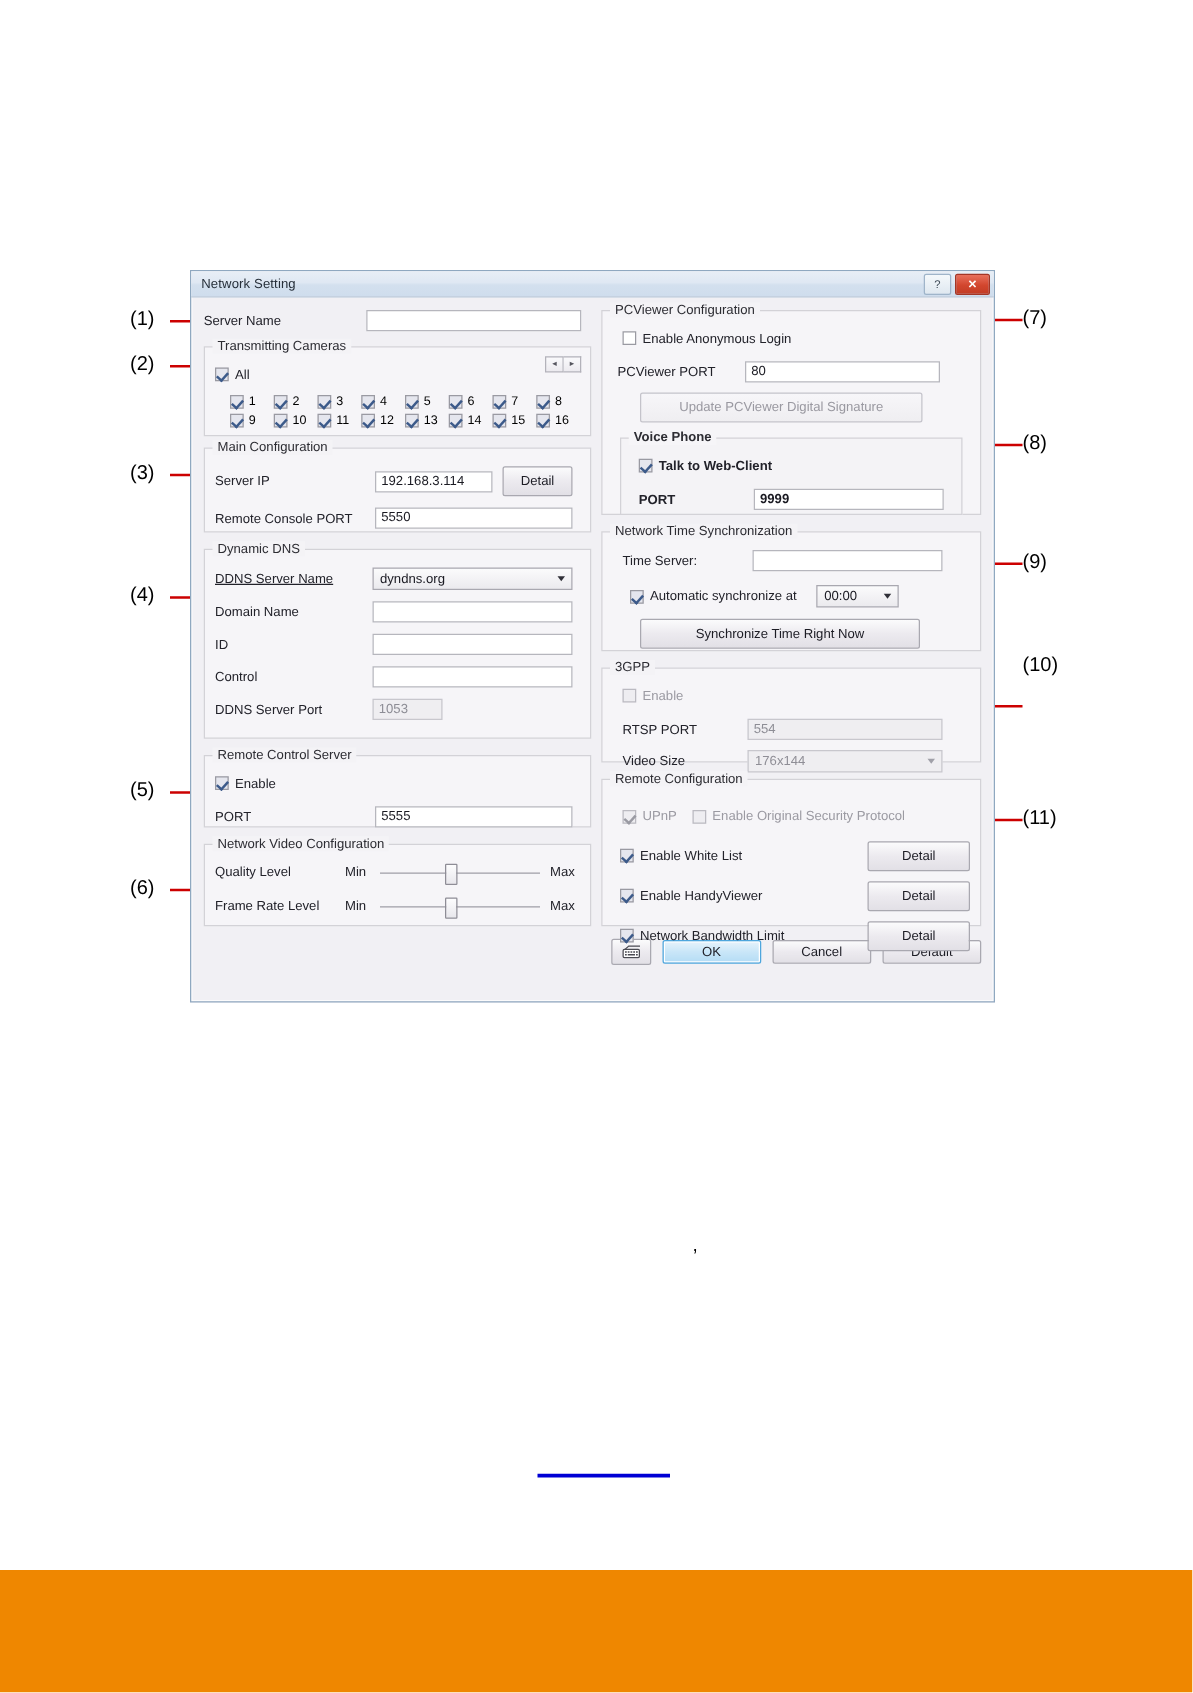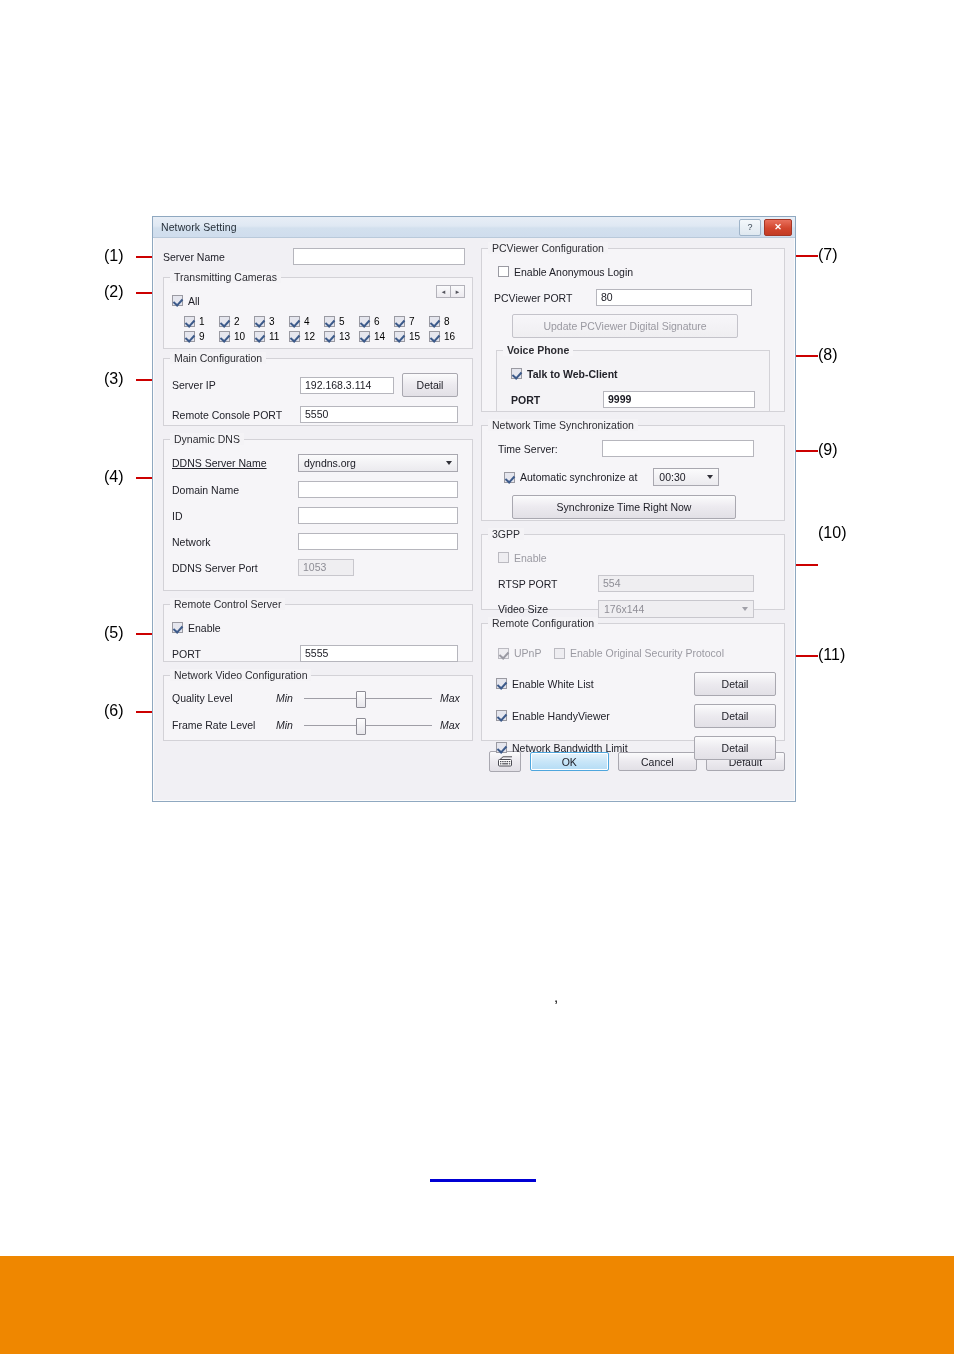--- a/index.html
+++ b/index.html
@@ -153,21 +153,21 @@
   .slider-track .line {
     position: absolute; top: 8px; left: 0; right: 0;
     height: 1px; background: #9f9ea6;
   }
   .slider-track .thumb {
     position: absolute; top: 1px;
     width: 8px; height: 15px;
     background: linear-gradient(to bottom,#fdfdfe,#e8e7ec);
     border: 1px solid #8e8d96; border-radius: 1px;
   }
-  .minmax { font-size: 10.5px; color: #22222a; font-style: italic; }
+  .minmax { font-size: 10.5px; color: #22222a; }
   .btn-icon {
     width: 30px; height: 19px;
     background: linear-gradient(to bottom,#fbfbfc,#eceaef 50%,#e2e0e6);
     border: 1px solid #a9a8b0; border-radius: 2px;
     display: flex; align-items: center; justify-content: center;
   }
   .btn-wide { width: 80px; height: 19px; }
   .btn-ok {
     background: linear-gradient(to bottom,#e7f3fb,#c9e6f8 50%,#b4dcf5);
     border: 1px solid #4ea6dd;
@@ -346,21 +346,21 @@
         </div>
         <div class="row" style="margin-top:9px;">
           <span class="lbl" style="width:126px;">Domain Name</span>
           <div class="input" style="width:160px;"></div>
         </div>
         <div class="row" style="margin-top:9px;">
           <span class="lbl" style="width:126px;">ID</span>
           <div class="input" style="width:160px;"></div>
         </div>
         <div class="row" style="margin-top:9px;">
-          <span class="lbl" style="width:126px;">Network</span>
+          <span class="lbl" style="width:126px;">Control</span>
           <div class="input" style="width:160px;"></div>
         </div>
         <div class="row" style="margin-top:9px;">
           <span class="lbl" style="width:126px;">DDNS Server Port</span>
           <div class="input disabled" style="width:56px;">1053</div>
         </div>
       </div>
 
       <div class="gb" style="height:58px; margin-bottom:13px;">
         <div class="gb-title">Remote Control Server</div>
@@ -431,21 +431,21 @@
         <div class="row" style="margin-left:8px;">
           <span class="lbl" style="width:104px;">Time Server:</span>
           <div class="input" style="width:152px;"></div>
         </div>
         <div class="row" style="margin-top:11px; margin-left:14px;">
           <div class="cb">
             <span class="box checked"></span>
             <span class="cbl">Automatic synchronize at</span>
           </div>
           <div class="select" style="width:66px; margin-left:16px;">
-            <span>00:30</span>
+            <span>00:00</span>
             <span class="arrow"></span>
           </div>
         </div>
         <div class="btn" style="width:224px; margin:9px 0 0 22px;">Synchronize Time Right Now</div>
       </div>
 
       <div class="gb" style="height:76px; margin-bottom:13px;">
         <div class="gb-title">3GPP</div>
         <div class="cb" style="margin-top:-2px; margin-left:8px;">
           <span class="box dim"></span>

